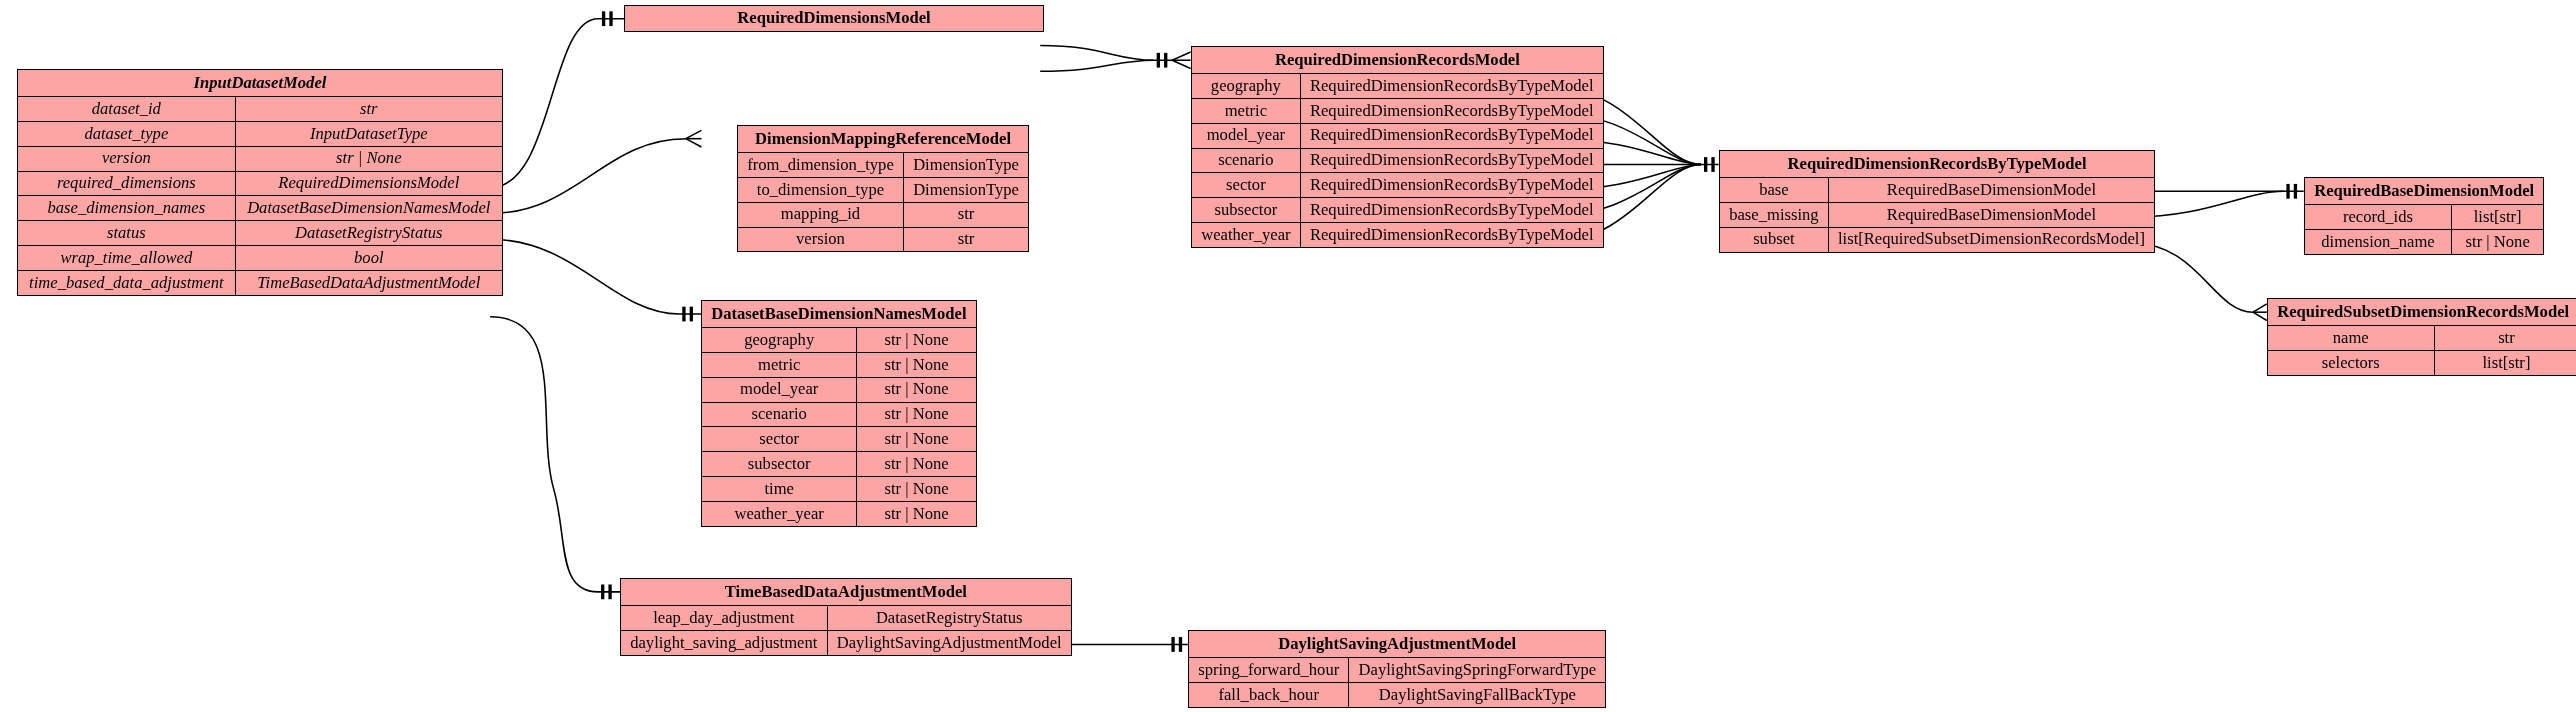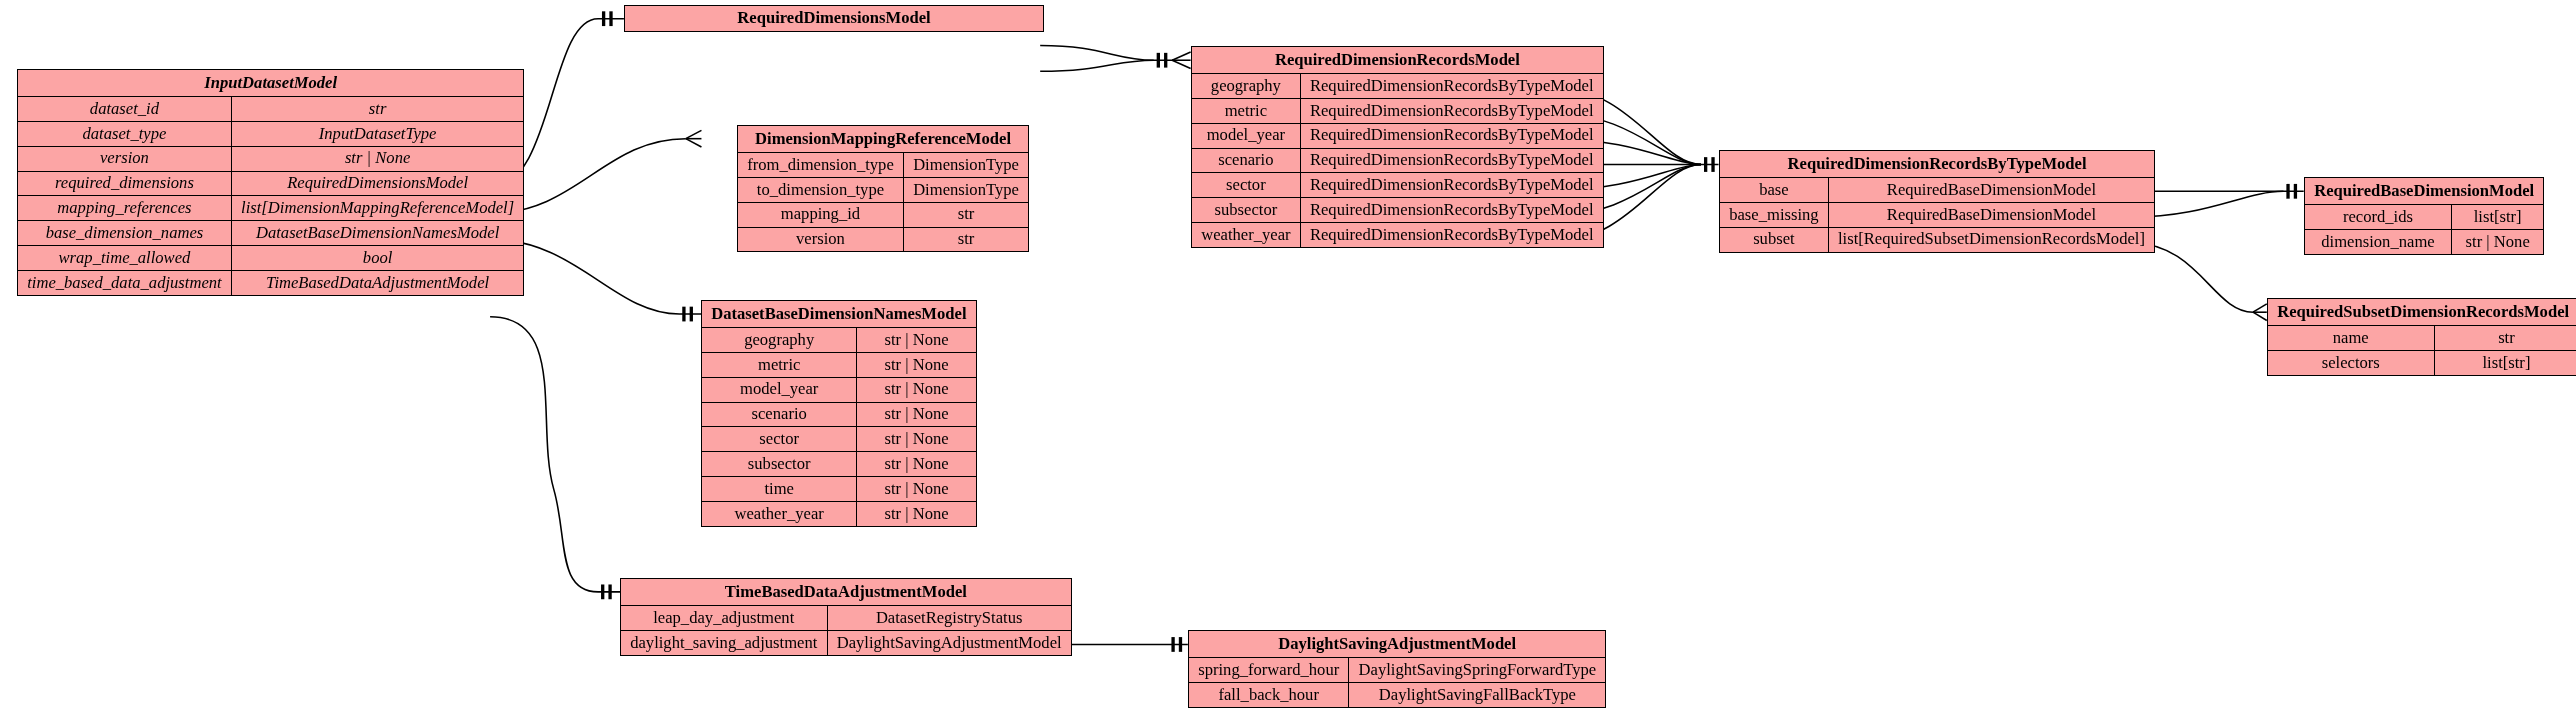--- a/index.html
+++ b/index.html
@@ -165,28 +165,28 @@
         </tr>
         <tr>
           <td>version</td>
           <td>str | None</td>
         </tr>
         <tr>
           <td>required_dimensions</td>
           <td>RequiredDimensionsModel</td>
         </tr>
         <tr>
-          <td>mapping_references</td>
-          <td>list[DimensionMappingReferenceModel]</td>
-        </tr>
-        <tr>
           <td>base_dimension_names</td>
           <td>DatasetBaseDimensionNamesModel</td>
         </tr>
         <tr>
+          <td>status</td>
+          <td>DatasetRegistryStatus</td>
+        </tr>
+        <tr>
           <td>wrap_time_allowed</td>
           <td>bool</td>
         </tr>
         <tr>
           <td>time_based_data_adjustment</td>
           <td>TimeBasedDataAdjustmentModel</td>
         </tr>
       </tbody>
   </table>
 

